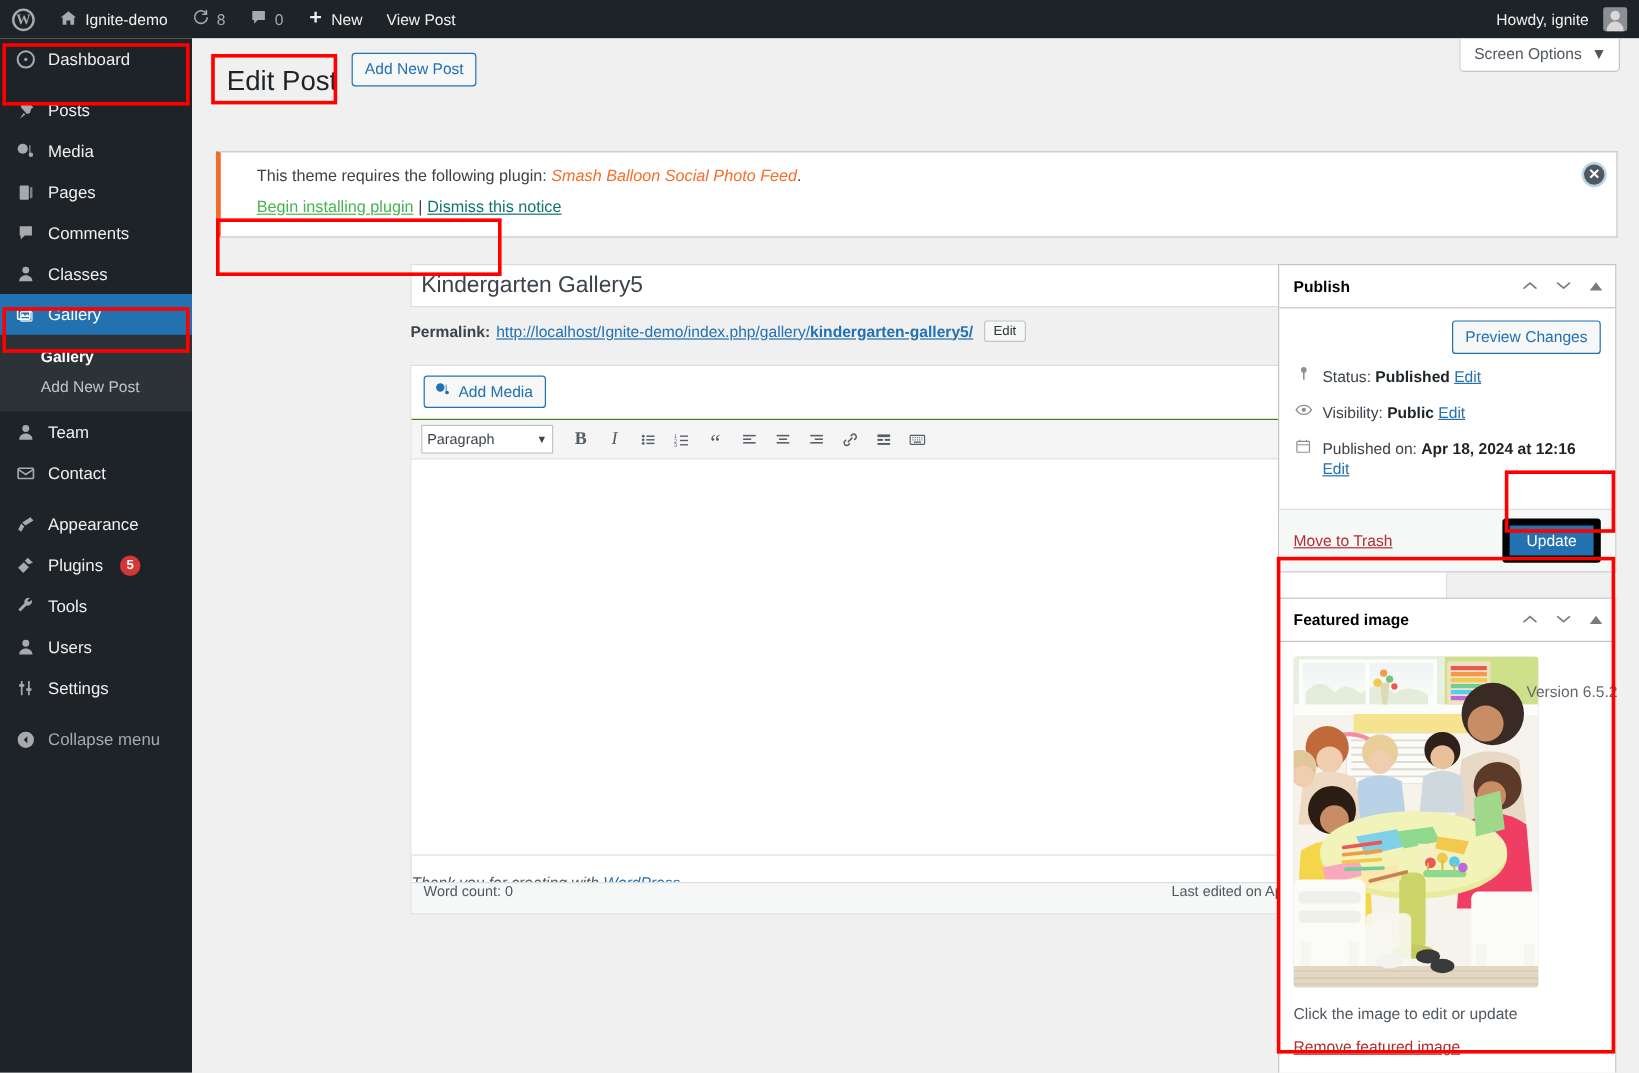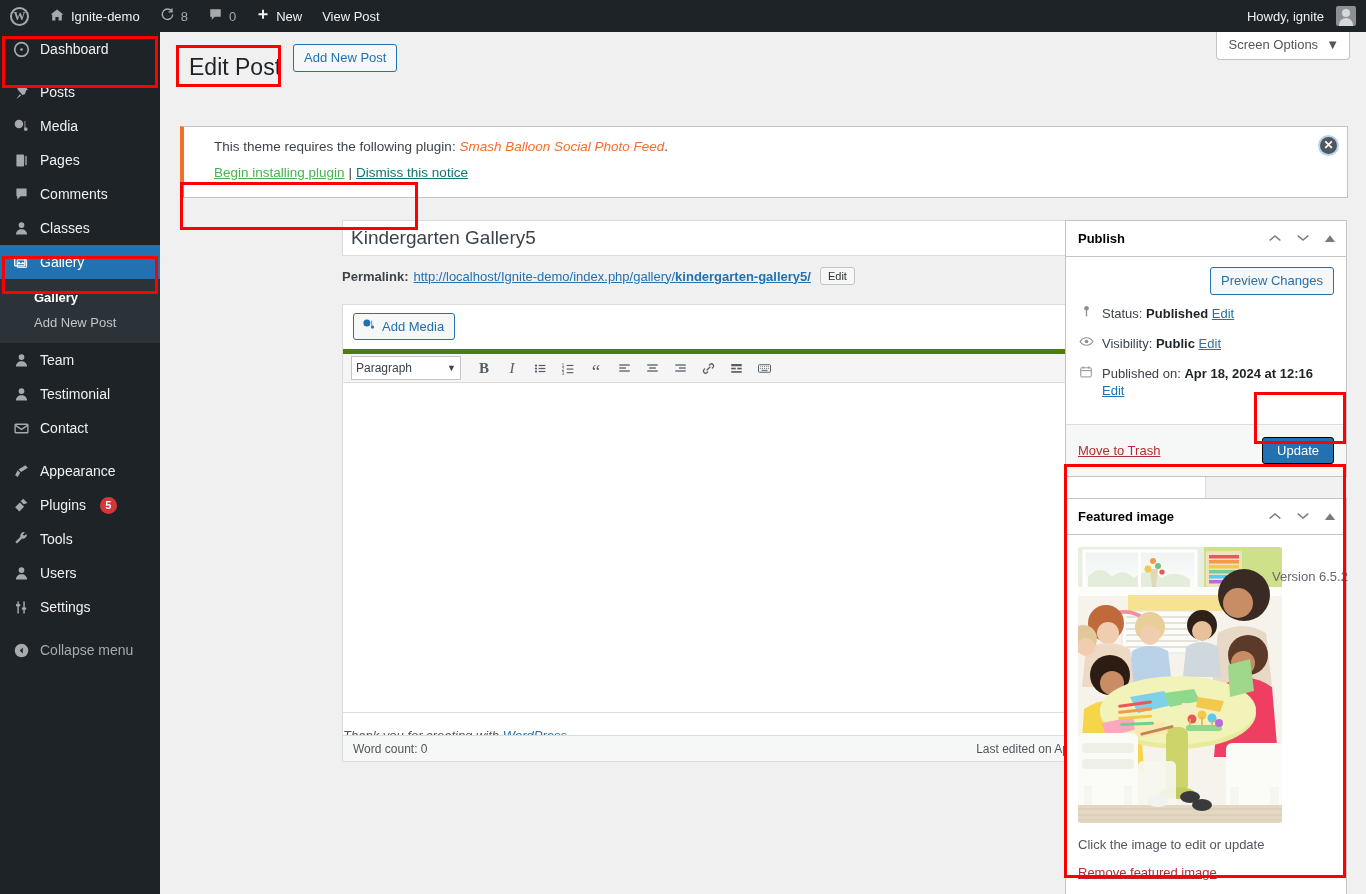--- a/index.html
+++ b/index.html
@@ -173,21 +173,21 @@
   }
   .tab {
     border:1px solid #dcdcde; background:#f0f0f1; color:#646970;
     padding:5px 13px; font-size:13px; margin-left:-1px;
     border-bottom-color:#dcdcde;
   }
   .tab.active {
     background:#fff; color:#3c434a; border-bottom-color:#fff;
   }
   .mce-toolbar {
-    height:34px; border-top:5px solid #4d7c0f; border-bottom:1px solid #dcdcde;
+    height:34px; border-top:1px solid #4d7c0f; border-bottom:1px solid #dcdcde;
     background:#f5f5f5; display:flex; align-items:center; gap:2px;
     padding:0 8px; position:relative;
   }
   .fmt-select {
     width:110px; height:24px; background:#fff; border:1px solid #c3c4c7;
     font-size:12px; color:#3c434a; padding:0 4px; margin-right:8px;
     display:flex; align-items:center; justify-content:space-between;
   }
   .tb-btn {
     width:26px; height:24px; display:flex; align-items:center;
@@ -198,21 +198,21 @@
     border-bottom:1px solid #dcdcde; position:relative;
   }
   .thank-you {
     position:absolute; left:0px; bottom:-31px; font-style:italic;
     font-size:13px; color:#50575e;
   }
   .thank-you a { color:#2271b1; text-decoration:underline; font-style:italic; }
   .status-bar {
     position:absolute; left:0; bottom:0; width:862px; height:26px;
     background:#f6f7f7; border-top:1px solid #dcdcde;
-    display:flex; align-items:center; justify-content:space-between;
+    display:flex; justify-content:space-between;
     padding:0 10px; font-size:12px; color:#50575e;
   }
 
   
   .metabox {
     position:absolute; background:#fff; border:1px solid #c3c4c7;
   }
   .mb-head {
     height:36px; border-bottom:1px solid #c3c4c7;
     display:flex; align-items:center; justify-content:space-between;
@@ -231,21 +231,21 @@
   .pub-ico { color:#8c8f94; width:16px; flex:0 0 16px; text-align:center; font-size:14px; }
   .pub-line b { font-weight:bold; color:#1d2327; }
   .pub-line a { color:#2271b1; text-decoration:underline; }
   .pub-actions {
     border-top:1px solid #dcdcde; background:#f6f7f7;
     display:flex; align-items:center; justify-content:space-between;
     padding:10px 12px; height:52px;
   }
   .trash-link { color:#b32d2e; text-decoration:underline; font-size:13px; }
   .update-btn {
-    background:#2271b1; border:1px solid #000000; color:#fff;
+    background:#2271b1; border:6px solid #000000; color:#fff;
     padding:5px 14px; border-radius:3px; font-size:13px;
   }
 
   #featured-box { left:905px; top:466px; width:282px; height:412px; }
   .fi-inner { padding:12px; }
   .fi-thumb {
     width:204px; height:276px; border-radius:3px; overflow:hidden;
     position:relative; background:#ddd;
   }
   .fi-caption { font-size:13px; color:#50575e; margin:14px 0 13px 0; }
@@ -399,29 +399,20 @@
   <div class="menu-item">
     <span class="mi-icon">
       <svg width="17" height="17" viewBox="0 0 20 20" fill="currentColor">
           <circle cx="10" cy="6" r="3.4"></circle>
           <path d="M3.5 17c0-3.6 2.9-6 6.5-6s6.5 2.4 6.5 6z"></path>
         </svg>
     </span>
     <span>Team</span>
   </div>
 
-  <div class="menu-item">
-    <span class="mi-icon">
-      <svg width="17" height="17" viewBox="0 0 20 20" fill="currentColor">
-          <circle cx="10" cy="6" r="3.4"></circle>
-          <path d="M3.5 17c0-3.6 2.9-6 6.5-6s6.5 2.4 6.5 6z"></path>
-        </svg>
-    </span>
-    <span>Testimonial</span>
-  </div>
 
   <div class="menu-item">
     <span class="mi-icon">
       <svg width="17" height="17" viewBox="0 0 20 20" fill="none" stroke="currentColor" stroke-width="1.6">
           <rect x="2.5" y="5" width="15" height="10" rx="1"></rect>
           <path d="M2.5 6l7.5 5 7.5-5"></path>
         </svg>
     </span>
     <span>Contact</span>
   </div>

